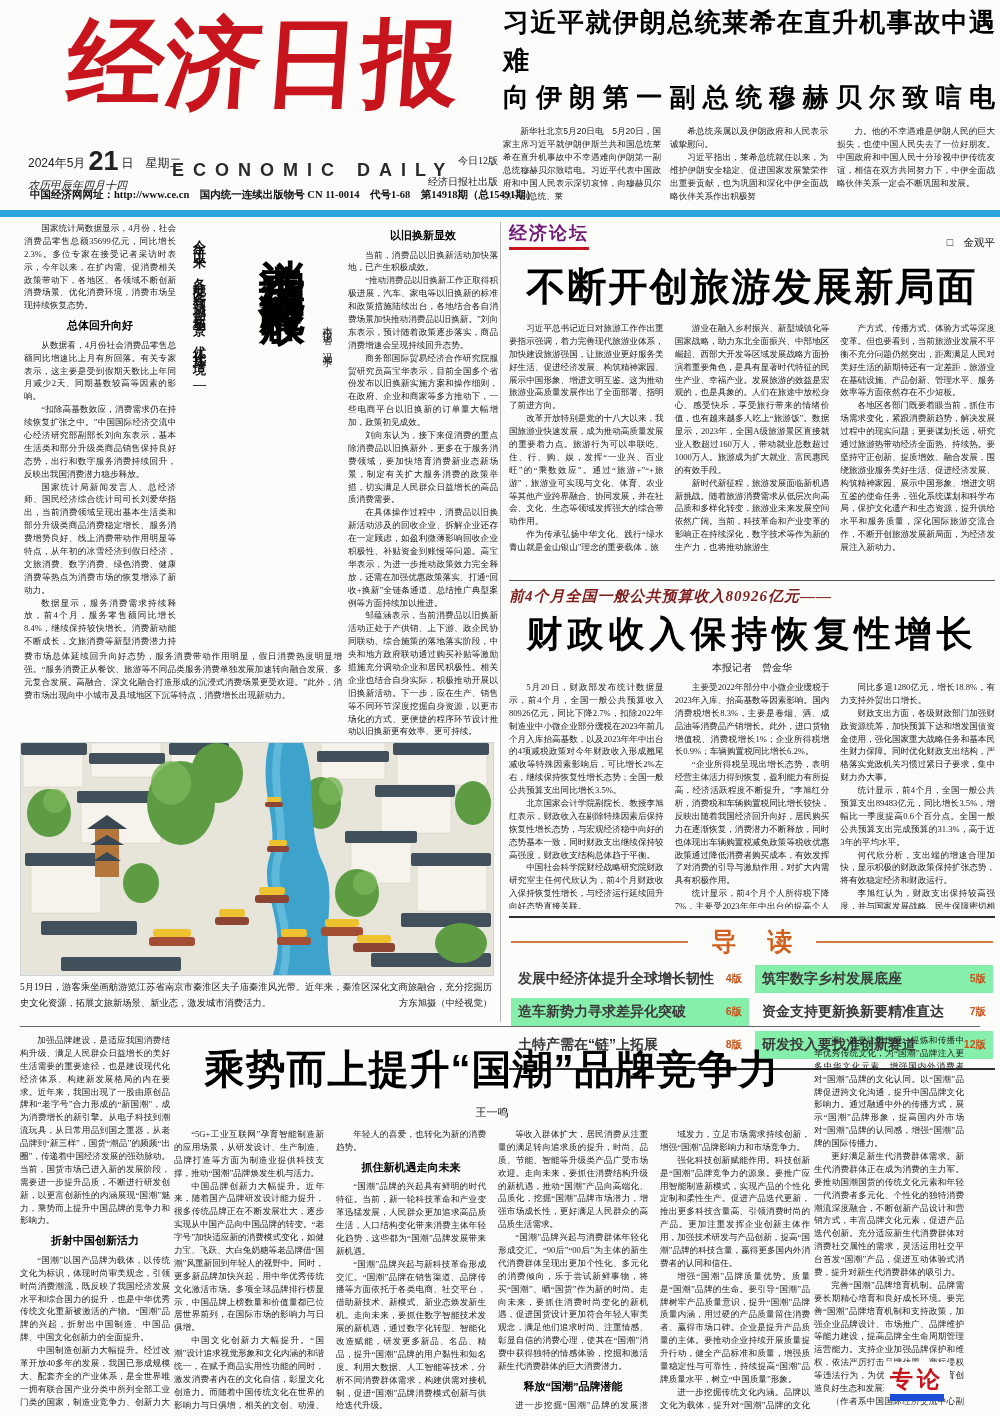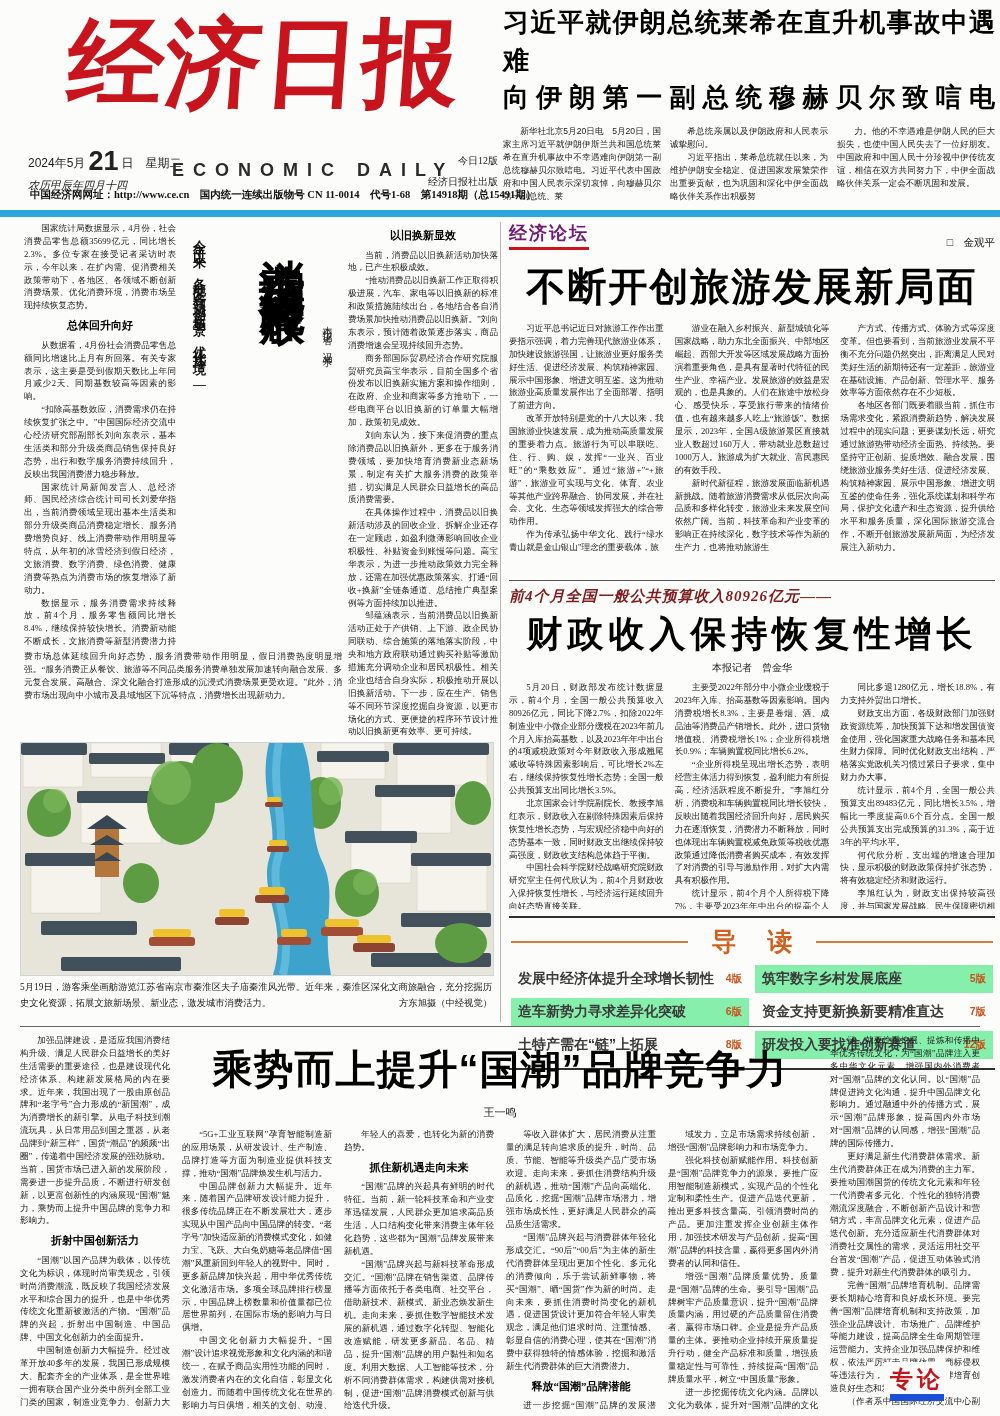--- a/index.html
+++ b/index.html
@@ -62,21 +62,21 @@
   .daoduhead{display:flex;align-items:center;gap:12px;margin-bottom:7px;}
   .daoduline{flex:1;border-top:2px solid #cf7a3e;}
   .daodutitle{font-size:25px;font-weight:900;color:#d2601f;letter-spacing:12px;text-indent:12px;}
   .daodugrid{display:grid;grid-template-columns:1fr 1fr;gap:5px 6px;}
   .ditem{display:flex;justify-content:space-between;align-items:center;padding:4px 7px;min-height:20px;}
   .ditem.hl{background:#86efac;}
   .dlabel{font-size:14px;font-weight:bold;color:#3b3b3b;}
   .dpage{font-size:10.5px;color:#c8531b;font-weight:bold;white-space:nowrap;}
   
   .botrule{left:20px;top:1026px;width:960px;height:1px;background:#666;}
-  .botsec{left:20px;top:1034px;width:960px;height:376px;display:flex;gap:12px;}
+  .botsec{left:20px;top:1034px;width:960px;height:376px;display:flex;gap:4px;}
   .bcol{width:150px;height:374px;overflow:hidden;}
   .botmid{width:636px;display:flex;flex-direction:column;}
   .gtitle{font-size:40px;font-weight:900;text-align:center;letter-spacing:1px;margin:8px 0 2px 0;color:#000;}
   .gbyline{font-size:11px;text-align:center;margin:6px 0 8px 0;color:#222;}
   .botmidcols{display:flex;gap:12px;flex:1;min-height:0;}
   .bmcol{width:150px;overflow:hidden;}
   .special{left:884px;top:1362px;background:#fcfcfa;padding:2px 6px 1px 6px;}
   .speciallabel{font-size:23px;font-weight:900;color:#c8151d;border-bottom:7px solid #1d4ed8;
                 letter-spacing:4px;padding-bottom:2px;}
 </style>

